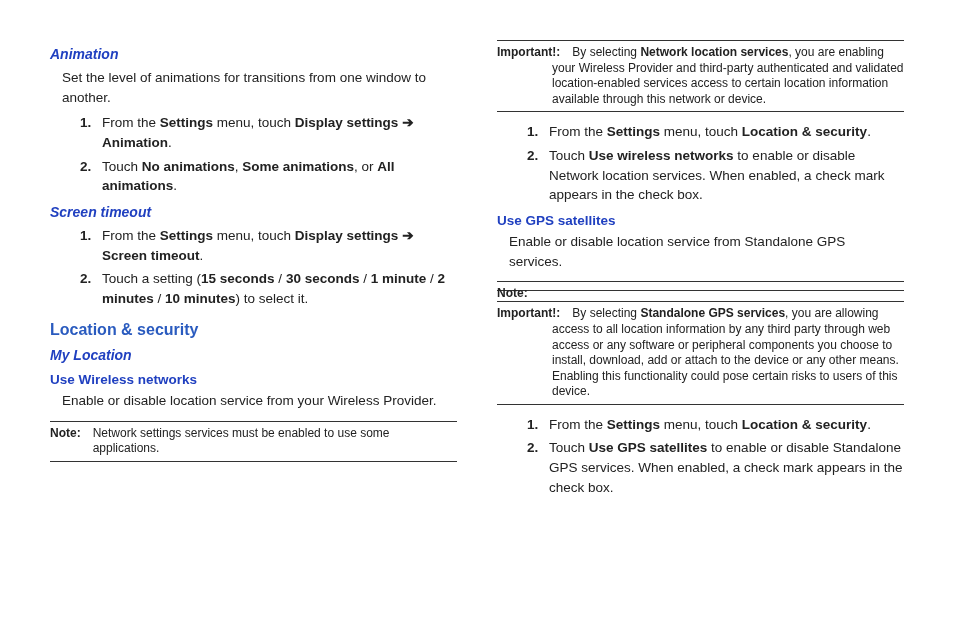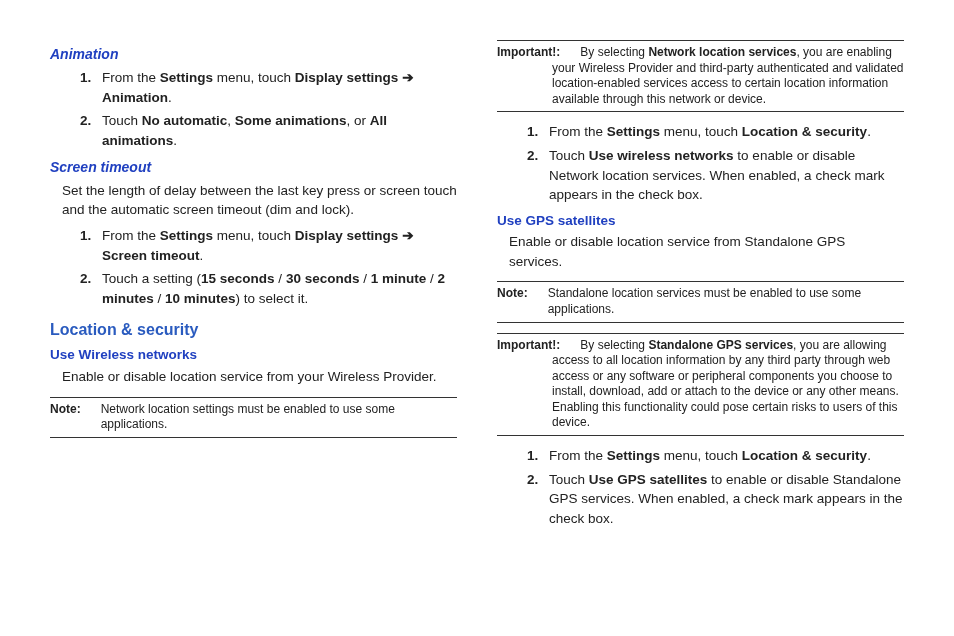--- a/index.html
+++ b/index.html
@@ -77,21 +77,21 @@
     padding: 4px 0 4px 0;
     margin: 10px 0 10px 0;
     font-size: 12px;
     line-height: 1.3;
     font-family: Arial, Helvetica, sans-serif;
     font-stretch: condensed;
   }
   .note-label {
     font-weight: bold;
     float: left;
-    margin-right: 20px;
+    margin-right: 12px;
   }
   .note-text {
     display: block;
     overflow: hidden;
   }
   .note-text-indent {
     display: block;
     margin-left: 55px;
   }
   .bold { font-weight: bold; }
@@ -103,61 +103,62 @@
 </style>
 </head>
 <body>
 
 <div class="page">
   <div class="columns">
 
     <div class="col">
 
       <div class="h-blue-bold-italic">Animation</div>
+      <div class="body-indent">Set the level of animations for transitions from one window to another.</div>
 
       <div class="ol">
         <div class="ol-item">
           <div class="ol-num">1.</div>
           <div class="ol-text">
             <span>From the </span><span class="bold">Settings</span><span> menu, touch </span><span class="bold">Display settings</span><span class="arrow"> ➔ </span><span class="bold">Animation</span><span>.</span>
           </div>
         </div>
         <div class="ol-item">
           <div class="ol-num">2.</div>
           <div class="ol-text">
-            <span>Touch </span><span class="bold">No automatic</span><span>, </span><span class="bold">Some animations</span><span>, or </span><span class="bold">All animations</span><span>.</span>
+            <span>Touch </span><span class="bold">No animations</span><span>, </span><span class="bold">Some animations</span><span>, or </span><span class="bold">All animations</span><span>.</span>
           </div>
         </div>
       </div>
 
       <div class="h-blue-bold-italic">Screen timeout</div>
-      <div class="body-indent">Set the length of delay between the last key press or screen touch and the automatic screen timeout (dim and lock).</div>
 
       <div class="ol">
         <div class="ol-item">
           <div class="ol-num">1.</div>
           <div class="ol-text">
             <span>From the </span><span class="bold">Settings</span><span> menu, touch </span><span class="bold">Display settings</span><span class="arrow"> ➔ </span><span class="bold">Screen timeout</span><span>.</span>
           </div>
         </div>
         <div class="ol-item">
           <div class="ol-num">2.</div>
           <div class="ol-text">
             <span>Touch a setting (</span><span class="bold">15 seconds</span><span> / </span><span class="bold">30 seconds</span><span> / </span><span class="bold">1 minute</span><span> / </span><span class="bold">2 minutes</span><span> / </span><span class="bold">10 minutes</span><span>) to select it.</span>
           </div>
         </div>
       </div>
 
       <div class="h-sans-blue">Location &amp; security</div>
+      <div class="h-blue-bold-italic">My Location</div>
       <div class="h-small-blue">Use Wireless networks</div>
       <div class="body-indent2">Enable or disable location service from your Wireless Provider.</div>
 
       <div class="note-block">
         <span class="note-label">Note:</span>
-        <span class="note-text">Network location settings must be enabled to use some applications.</span>
+        <span class="note-text">Network settings services must be enabled to use some applications.</span>
       </div>
 
     </div>
 
     <div class="col">
 
       <div class="note-block" style="margin-top:0;">
         <span class="note-label">Important!:</span>
         <span class="note-text-indent">
           <span>By selecting </span><span class="bold">Network location services</span><span>, you are enabling your Wireless Provider and third-party authenticated and validated location-enabled services access to certain location information available through this network or device.</span>
@@ -177,21 +178,20 @@
             <span>Touch </span><span class="bold">Use wireless networks</span><span> to enable or disable Network location services. When enabled, a check mark appears in the check box.</span>
           </div>
         </div>
       </div>
 
       <div class="h-small-blue">Use GPS satellites</div>
       <div class="body-indent2">Enable or disable location service from Standalone GPS services.</div>
 
       <div class="note-block">
         <span class="note-label">Note:</span>
-        <span class="note-text">Standalone location services must be enabled to use some applications.</span>
       </div>
 
       <div class="note-block">
         <span class="note-label">Important!:</span>
         <span class="note-text-indent">
           <span>By selecting </span><span class="bold">Standalone GPS services</span><span>, you are allowing access to all location information by any third party through web access or any software or peripheral components you choose to install, download, add or attach to the device or any other means. Enabling this functionality could pose certain risks to users of this device.</span>
         </span>
       </div>
 
       <div class="ol">

